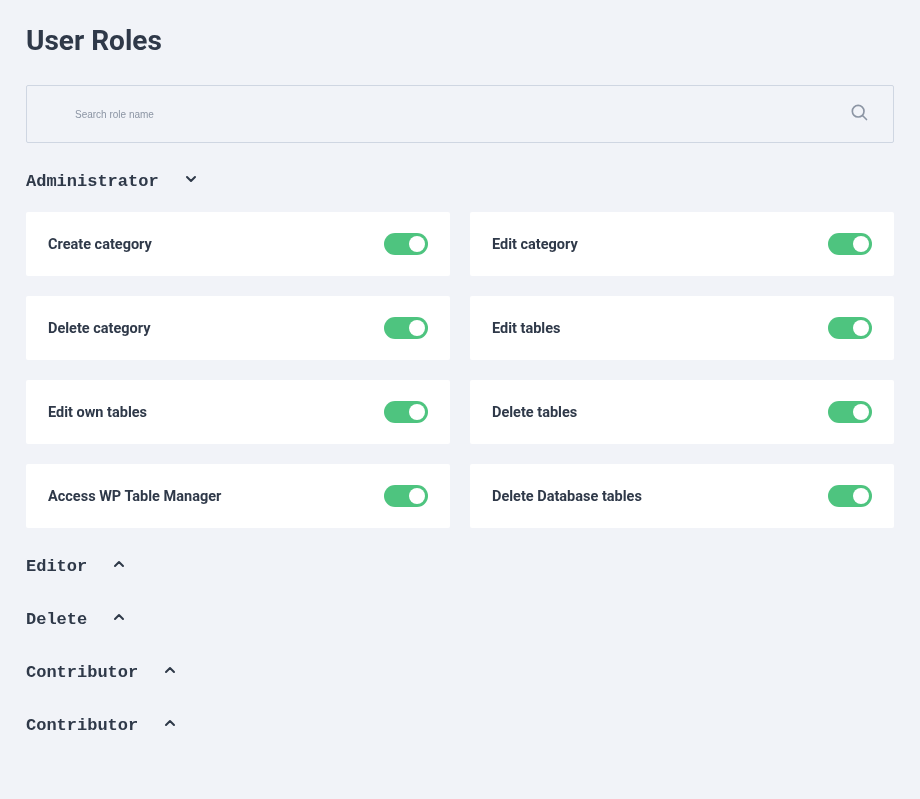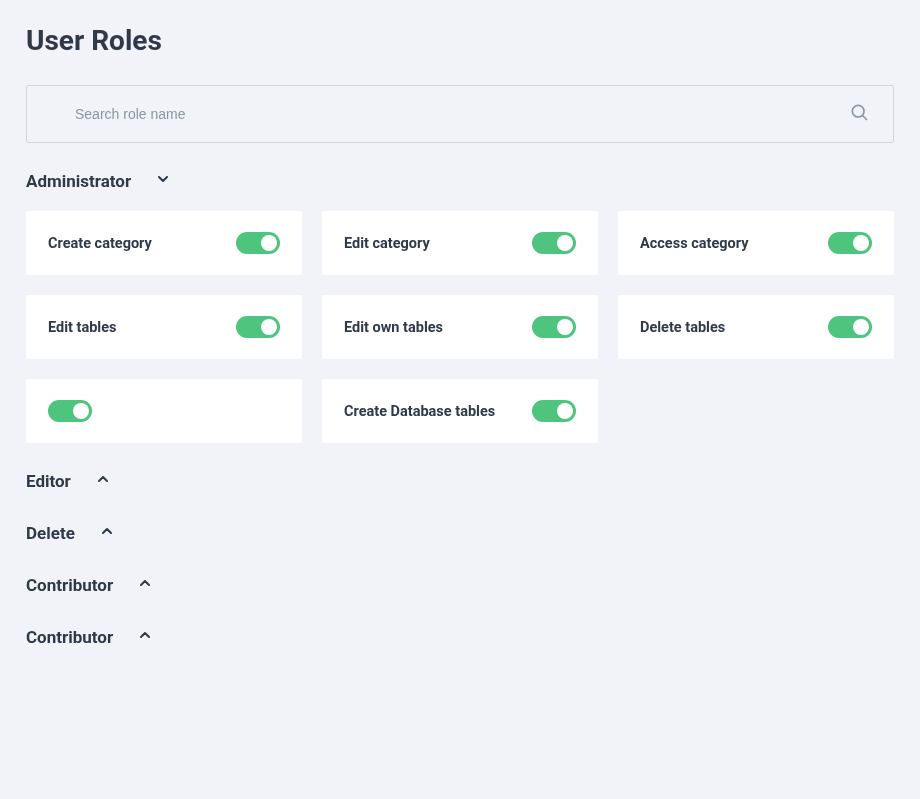--- a/index.html
+++ b/index.html
@@ -26,57 +26,58 @@
       display: flex;
       align-items: center;
       padding: 0 48px;
       position: relative;
       margin-bottom: 24px;
     }
     .search-input {
       border: none;
       background: transparent;
       outline: none;
-      font-size: 14px;
+      font-size: 10px;
       color: #a21caf;
       width: 100%;
     }
     .search-input::placeholder {
       color: #8c95a4;
     }
     .search-icon {
       position: absolute;
       right: 24px;
       top: 50%;
       transform: translateY(-50%);
       color: #8c95a4;
     }
     .role-header {
       display: flex;
       align-items: center;
       gap: 24px;
       cursor: pointer;
       padding: 4px 0;
       margin-bottom: 16px;
+      font-family: Liberation Mono, monospace;
     }
     .role-header.collapsed {
       margin-bottom: 8px;
       margin-top: 24px;
     }
     .role-name {
       font-size: 17px;
       font-weight: 700;
       color: #2f3949;
     }
     .chevron {
       color: #2f3949;
     }
     .perm-grid {
       display: grid;
-      grid-template-columns: 1fr 1fr 1fr;
+      grid-template-columns: 1fr 1fr;
       gap: 20px;
       margin-bottom: 24px;
     }
     .perm-card {
       background: #ffffff;
       border-radius: 2px;
       padding: 20px 22px;
       display: flex;
       align-items: center;
       justify-content: space-between;
@@ -134,40 +135,41 @@
 <div class="perm-grid">
   <div class="perm-card">
     <span class="perm-label">Create category</span>
     <div class="toggle"></div>
   </div>
   <div class="perm-card">
     <span class="perm-label">Edit category</span>
     <div class="toggle"></div>
   </div>
   <div class="perm-card">
-    <span class="perm-label">Access category</span>
+    <span class="perm-label">Delete category</span>
     <div class="toggle"></div>
   </div>
   <div class="perm-card">
     <span class="perm-label">Edit tables</span>
     <div class="toggle"></div>
   </div>
   <div class="perm-card">
     <span class="perm-label">Edit own tables</span>
     <div class="toggle"></div>
   </div>
   <div class="perm-card">
     <span class="perm-label">Delete tables</span>
     <div class="toggle"></div>
   </div>
   <div class="perm-card">
-    <div class="toggle"></div>
-  </div>
-  <div class="perm-card">
-    <span class="perm-label">Create Database tables</span>
+    <span class="perm-label">Access WP Table Manager</span>
+    <div class="toggle"></div>
+  </div>
+  <div class="perm-card">
+    <span class="perm-label">Delete Database tables</span>
     <div class="toggle"></div>
   </div>
 </div>
 
 <div class="role-header collapsed">
   <span class="role-name">Editor</span>
   <span class="chevron">
     <svg width="16" height="16" viewBox="0 0 24 24" fill="none" stroke="currentColor" stroke-width="3" stroke-linecap="round" stroke-linejoin="round">
       <polyline points="18 15 12 9 6 15"></polyline>
     </svg>

